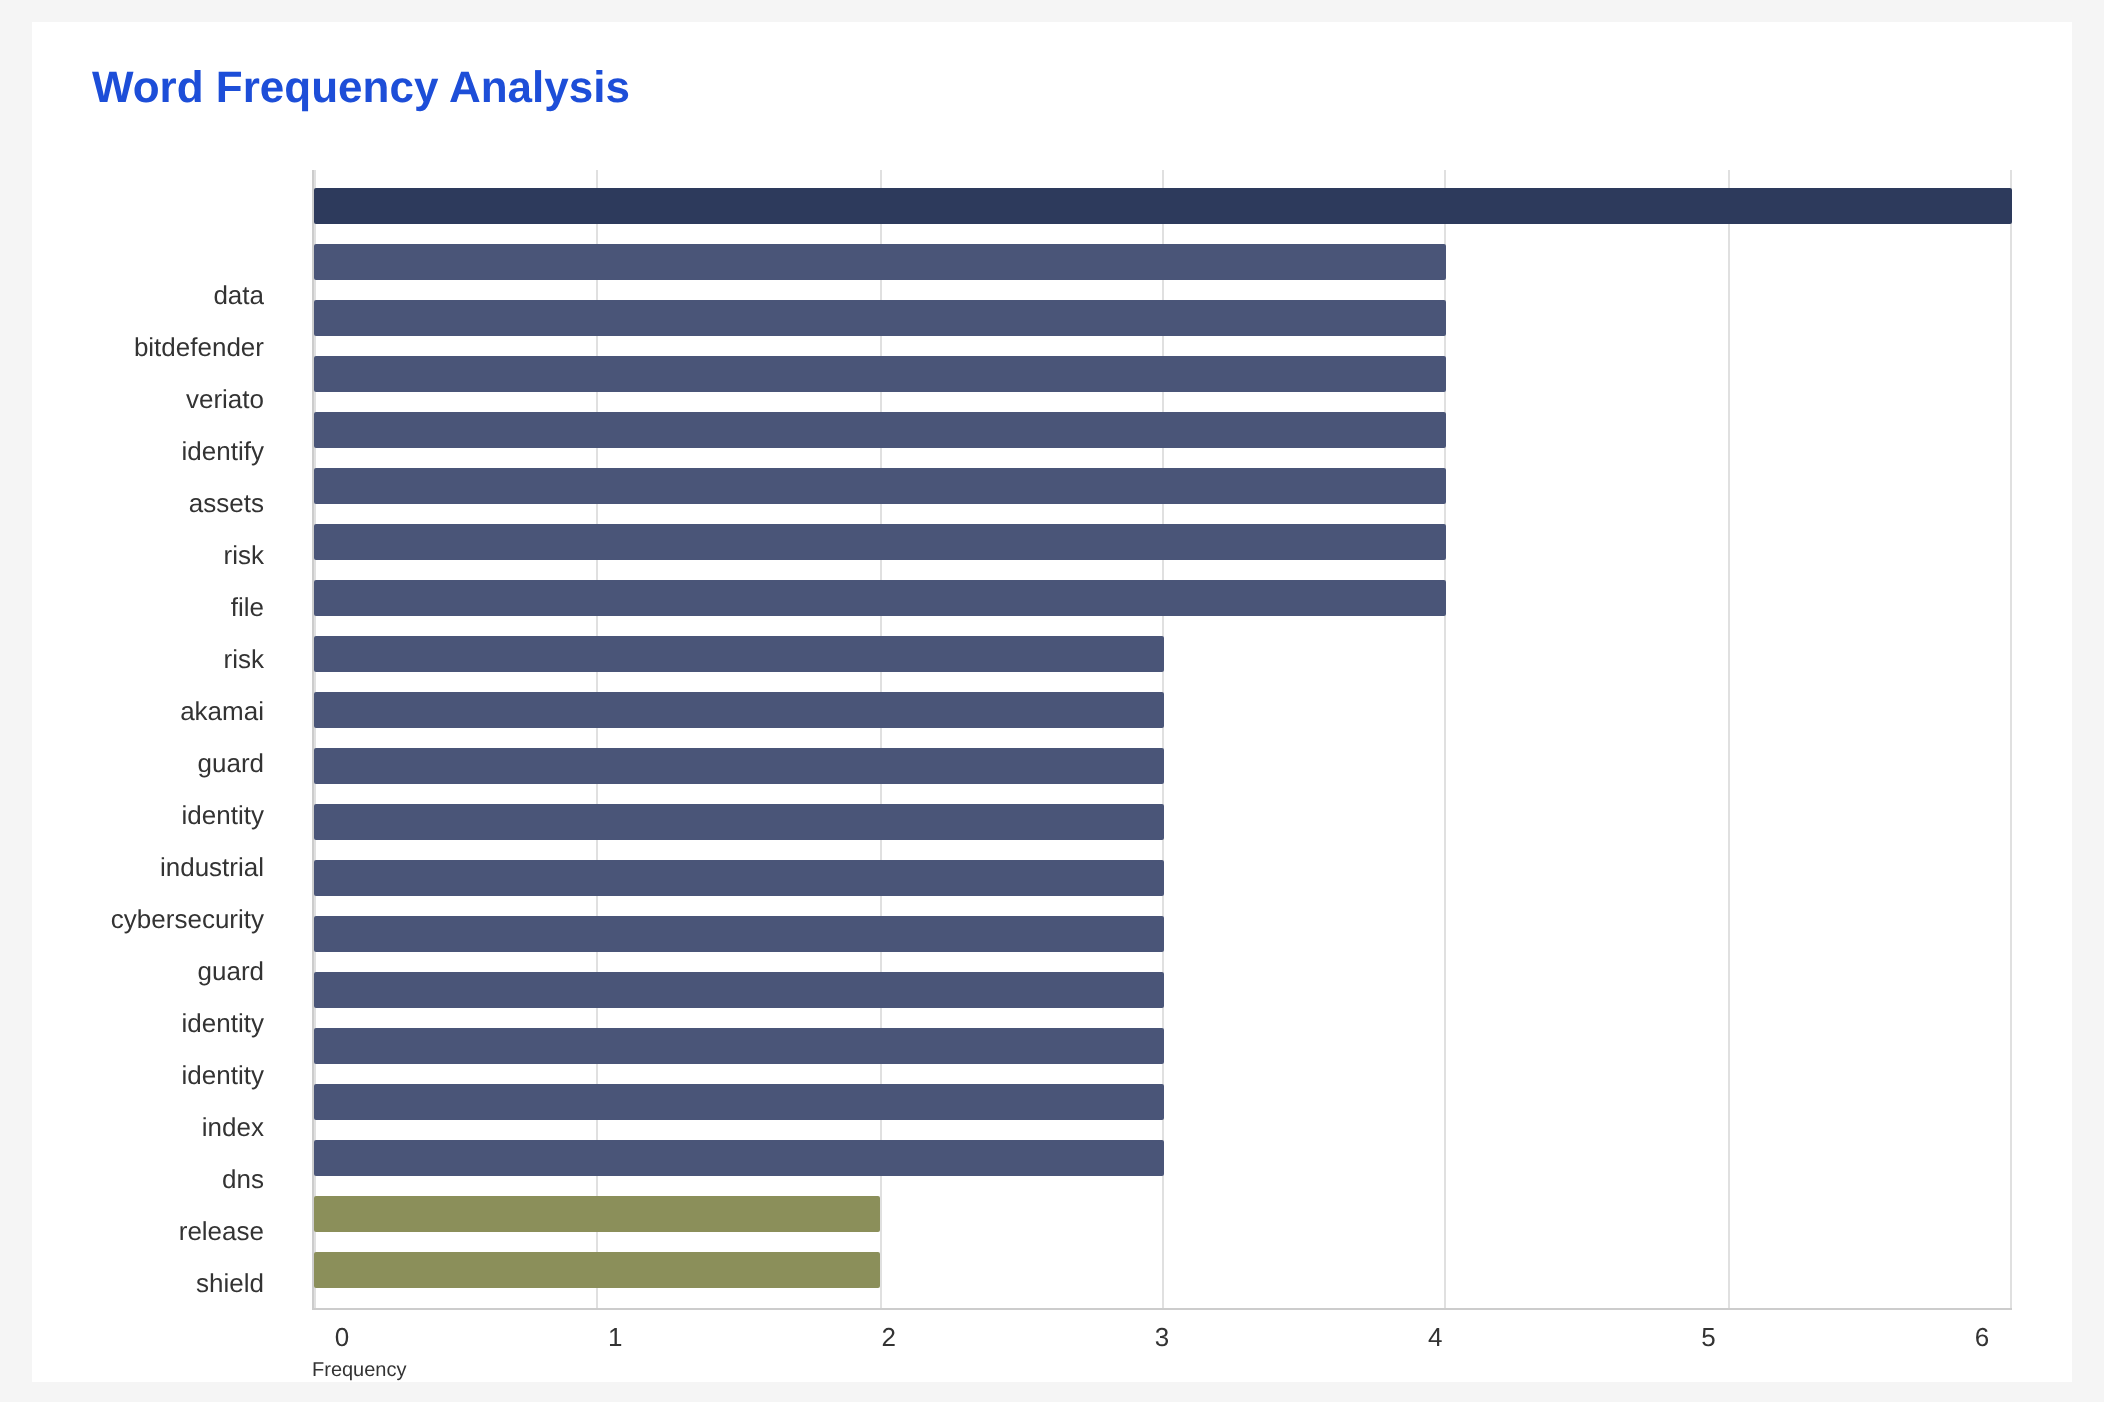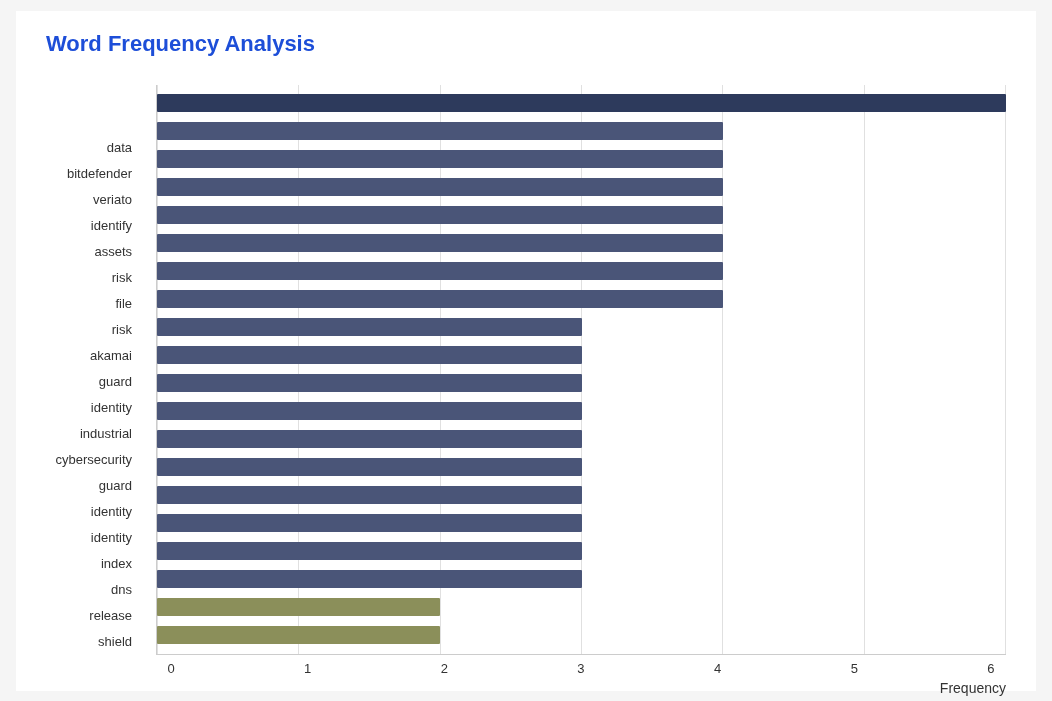--- a/index.html
+++ b/index.html
@@ -90,22 +90,22 @@
       margin-left: 110px;
       padding-top: 6px;
     }
     .x-label {
       font-size: 13px;
       color: #333;
       width: 30px;
       text-align: center;
     }
     .x-axis-title {
-      text-align: right;
-      font-size: 14px;
+      text-align: left;
+      font-size: 10px;
       color: #333;
       margin-top: 4px;
       margin-left: 110px;
     }
   </style>
 </head>
 <body>
 
 <div class="chart-container">
   <div class="chart-title">Word Frequency Analysis</div>

